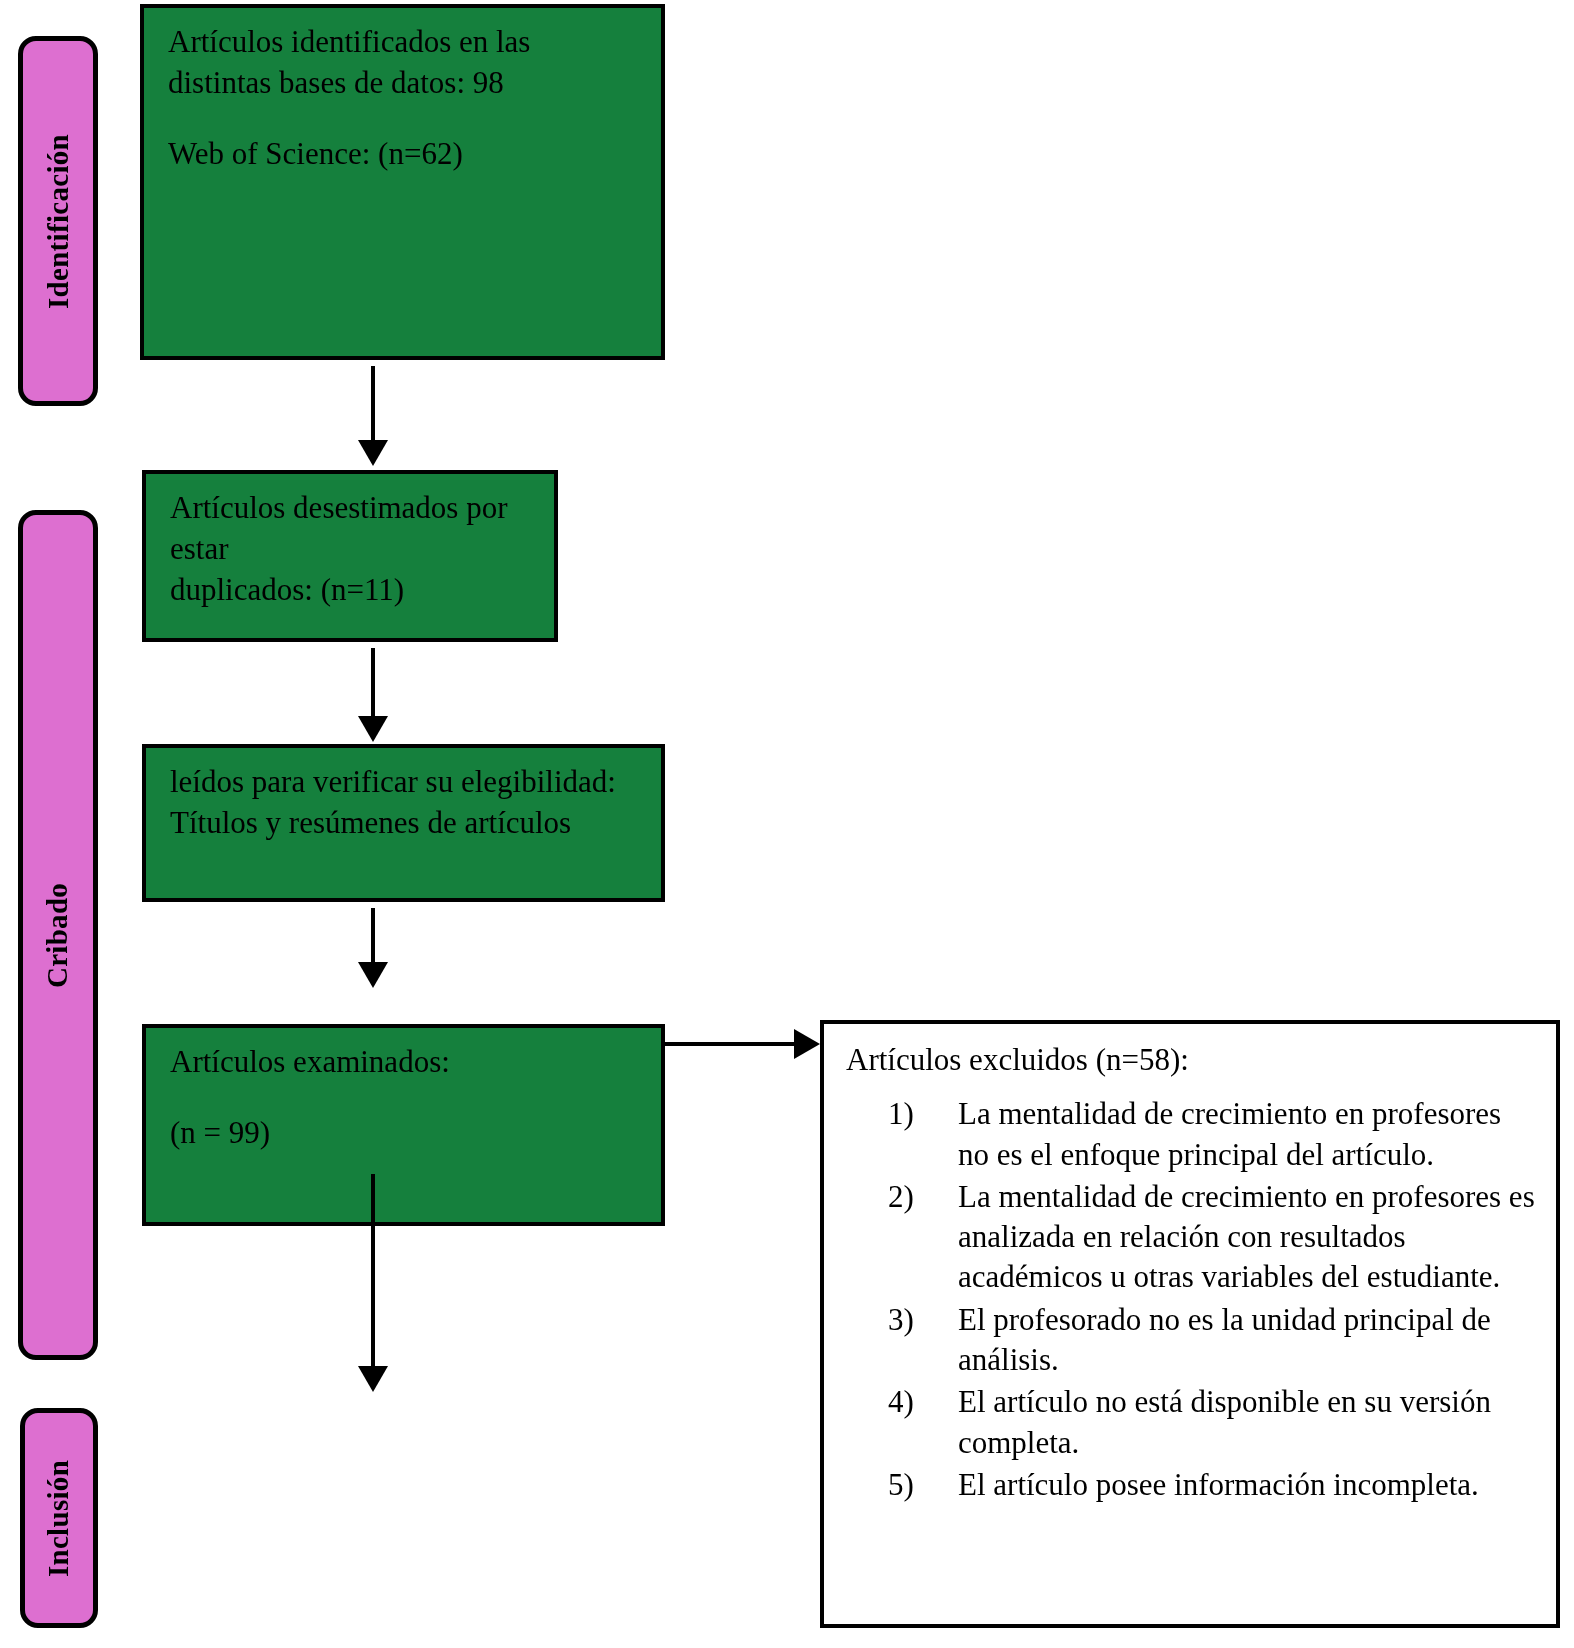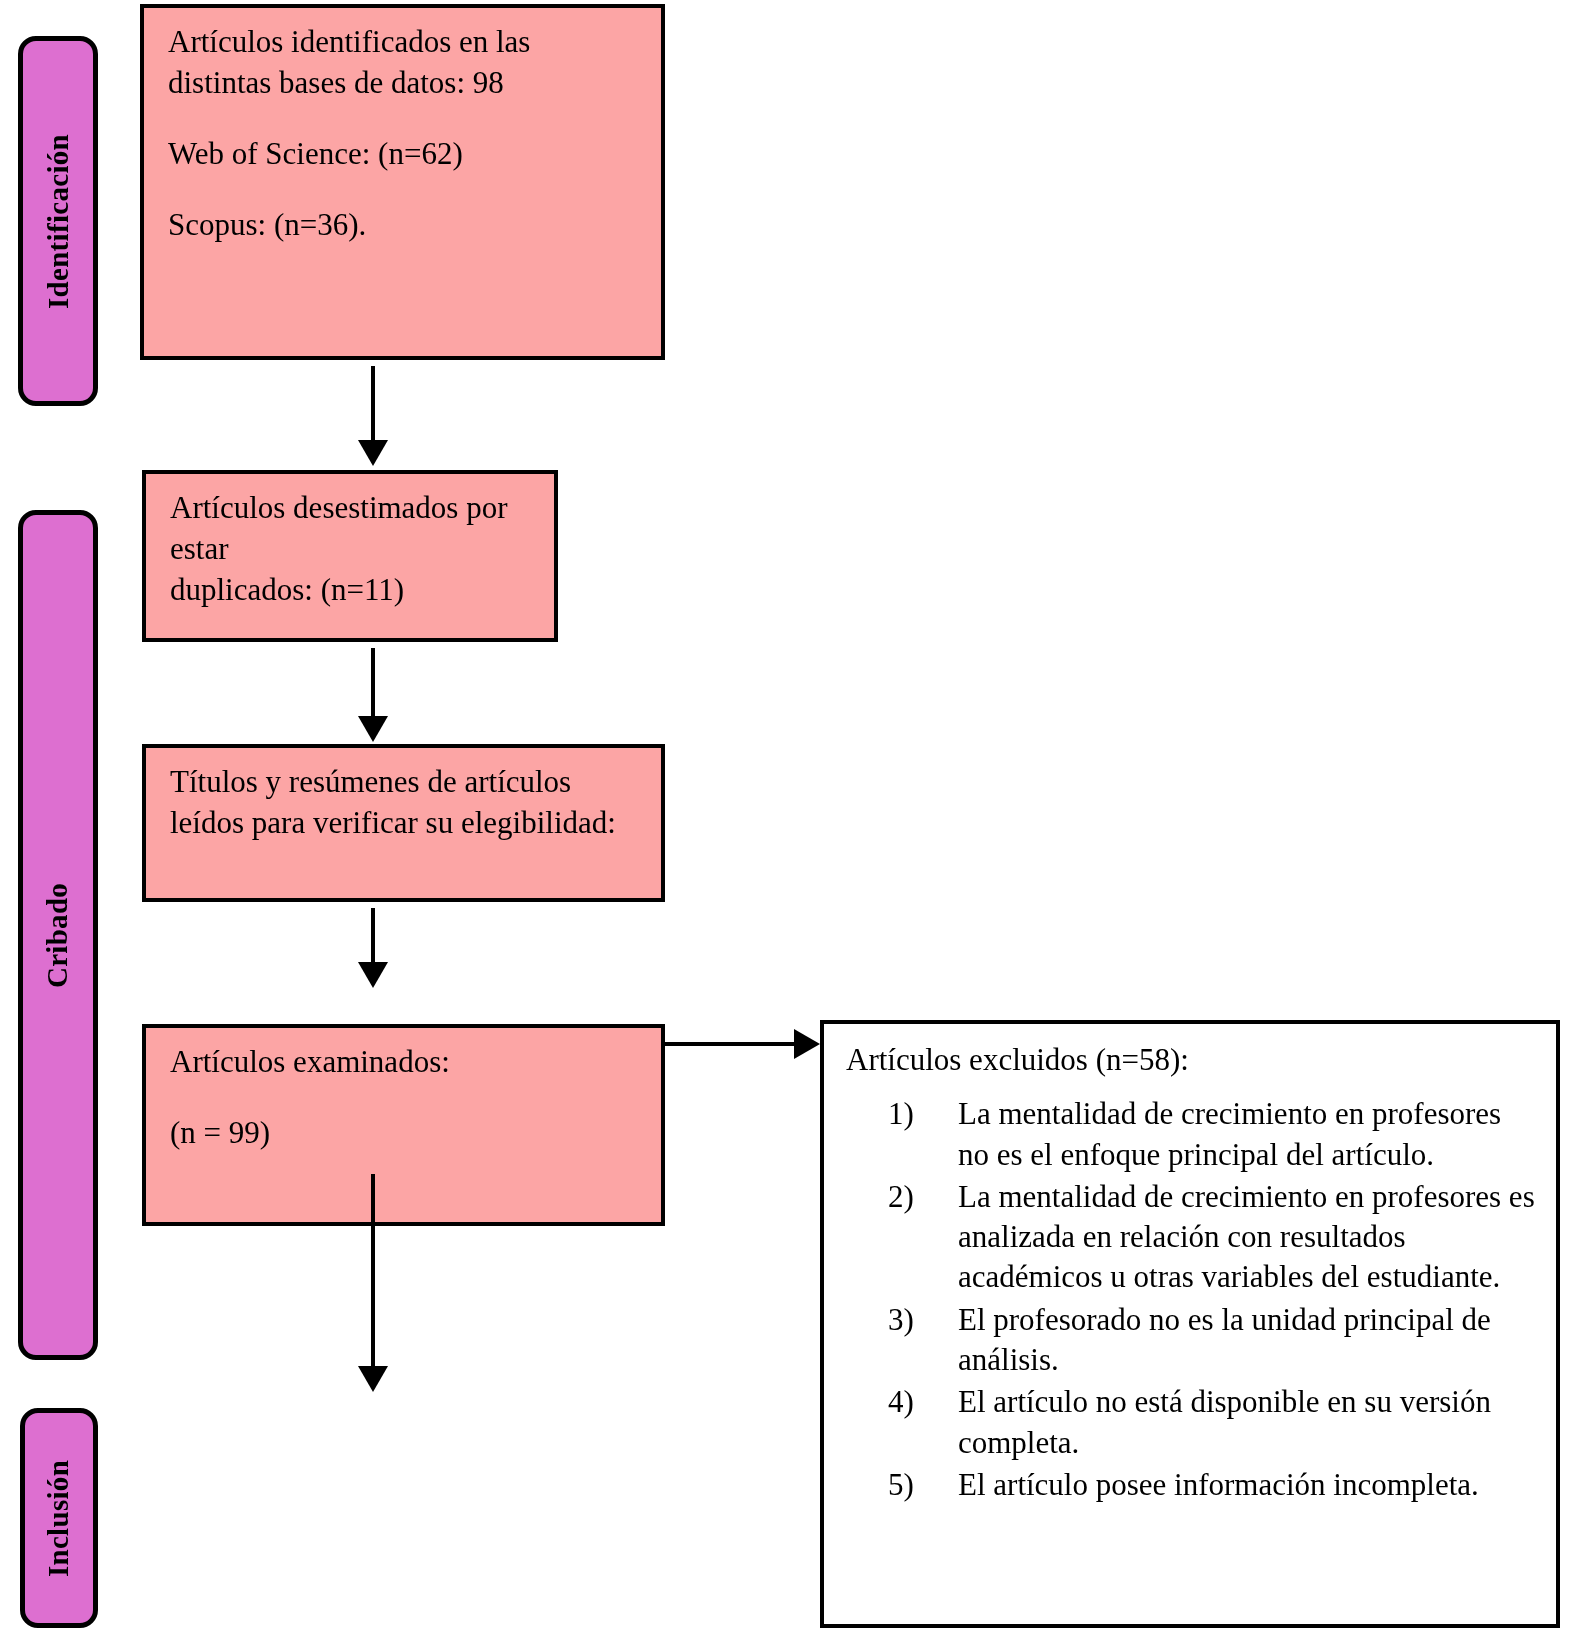--- a/index.html
+++ b/index.html
@@ -33,21 +33,21 @@
     font-weight: bold;
     font-size: 29px;
     letter-spacing: 0.3px;
     color: #000000;
     font-family: "Liberation Serif", "DejaVu Serif", serif;
   }
 
   
   .flow-box {
     position: absolute;
-    background: #fca5a5;
+    background: #15803d;
     border: 4px solid #000000;
     box-sizing: border-box;
     padding: 14px 24px 10px 24px;
   }
   .flow-box p {
     margin: 0 0 0 0;
     font-size: 31px;
     line-height: 1.32;
     color: #000000;
   }
@@ -135,37 +135,36 @@
   </div>
 
   <div class="stage-band" style="left:20px; top:1408px; width:78px; height:220px;">
     <span class="stage-label">Inclusión</span>
   </div>
 
   <div class="flow-box" style="left:140px; top:4px; width:525px; height:356px;">
     <p>Artículos identificados en las</p>
     <p>distintas bases de datos: 98</p>
     <p class="gap">Web of Science: (n=62)</p>
-    <p class="gap">Scopus: (n=36).</p>
   </div>
 
   <div class="arrow-v" style="left:371px; top:366px; height:76px;"></div>
   <div class="arrow-v-head" style="left:358px; top:440px;"></div>
 
   <div class="flow-box" style="left:142px; top:470px; width:416px; height:172px;">
     <p>Artículos desestimados por estar</p>
     <p>duplicados: (n=11)</p>
   </div>
 
   <div class="arrow-v" style="left:371px; top:648px; height:72px;"></div>
   <div class="arrow-v-head" style="left:358px; top:716px;"></div>
 
   <div class="flow-box" style="left:142px; top:744px; width:523px; height:158px;">
+    <p>leídos para verificar su elegibilidad:</p>
     <p>Títulos y resúmenes de artículos</p>
-    <p>leídos para verificar su elegibilidad:</p>
   </div>
 
   <div class="arrow-v" style="left:371px; top:908px; height:58px;"></div>
   <div class="arrow-v-head" style="left:358px; top:962px;"></div>
 
   <div class="flow-box" style="left:142px; top:1024px; width:523px; height:202px;">
     <p>Artículos examinados:</p>
     <p class="gap">(n = 99)</p>
   </div>
 

